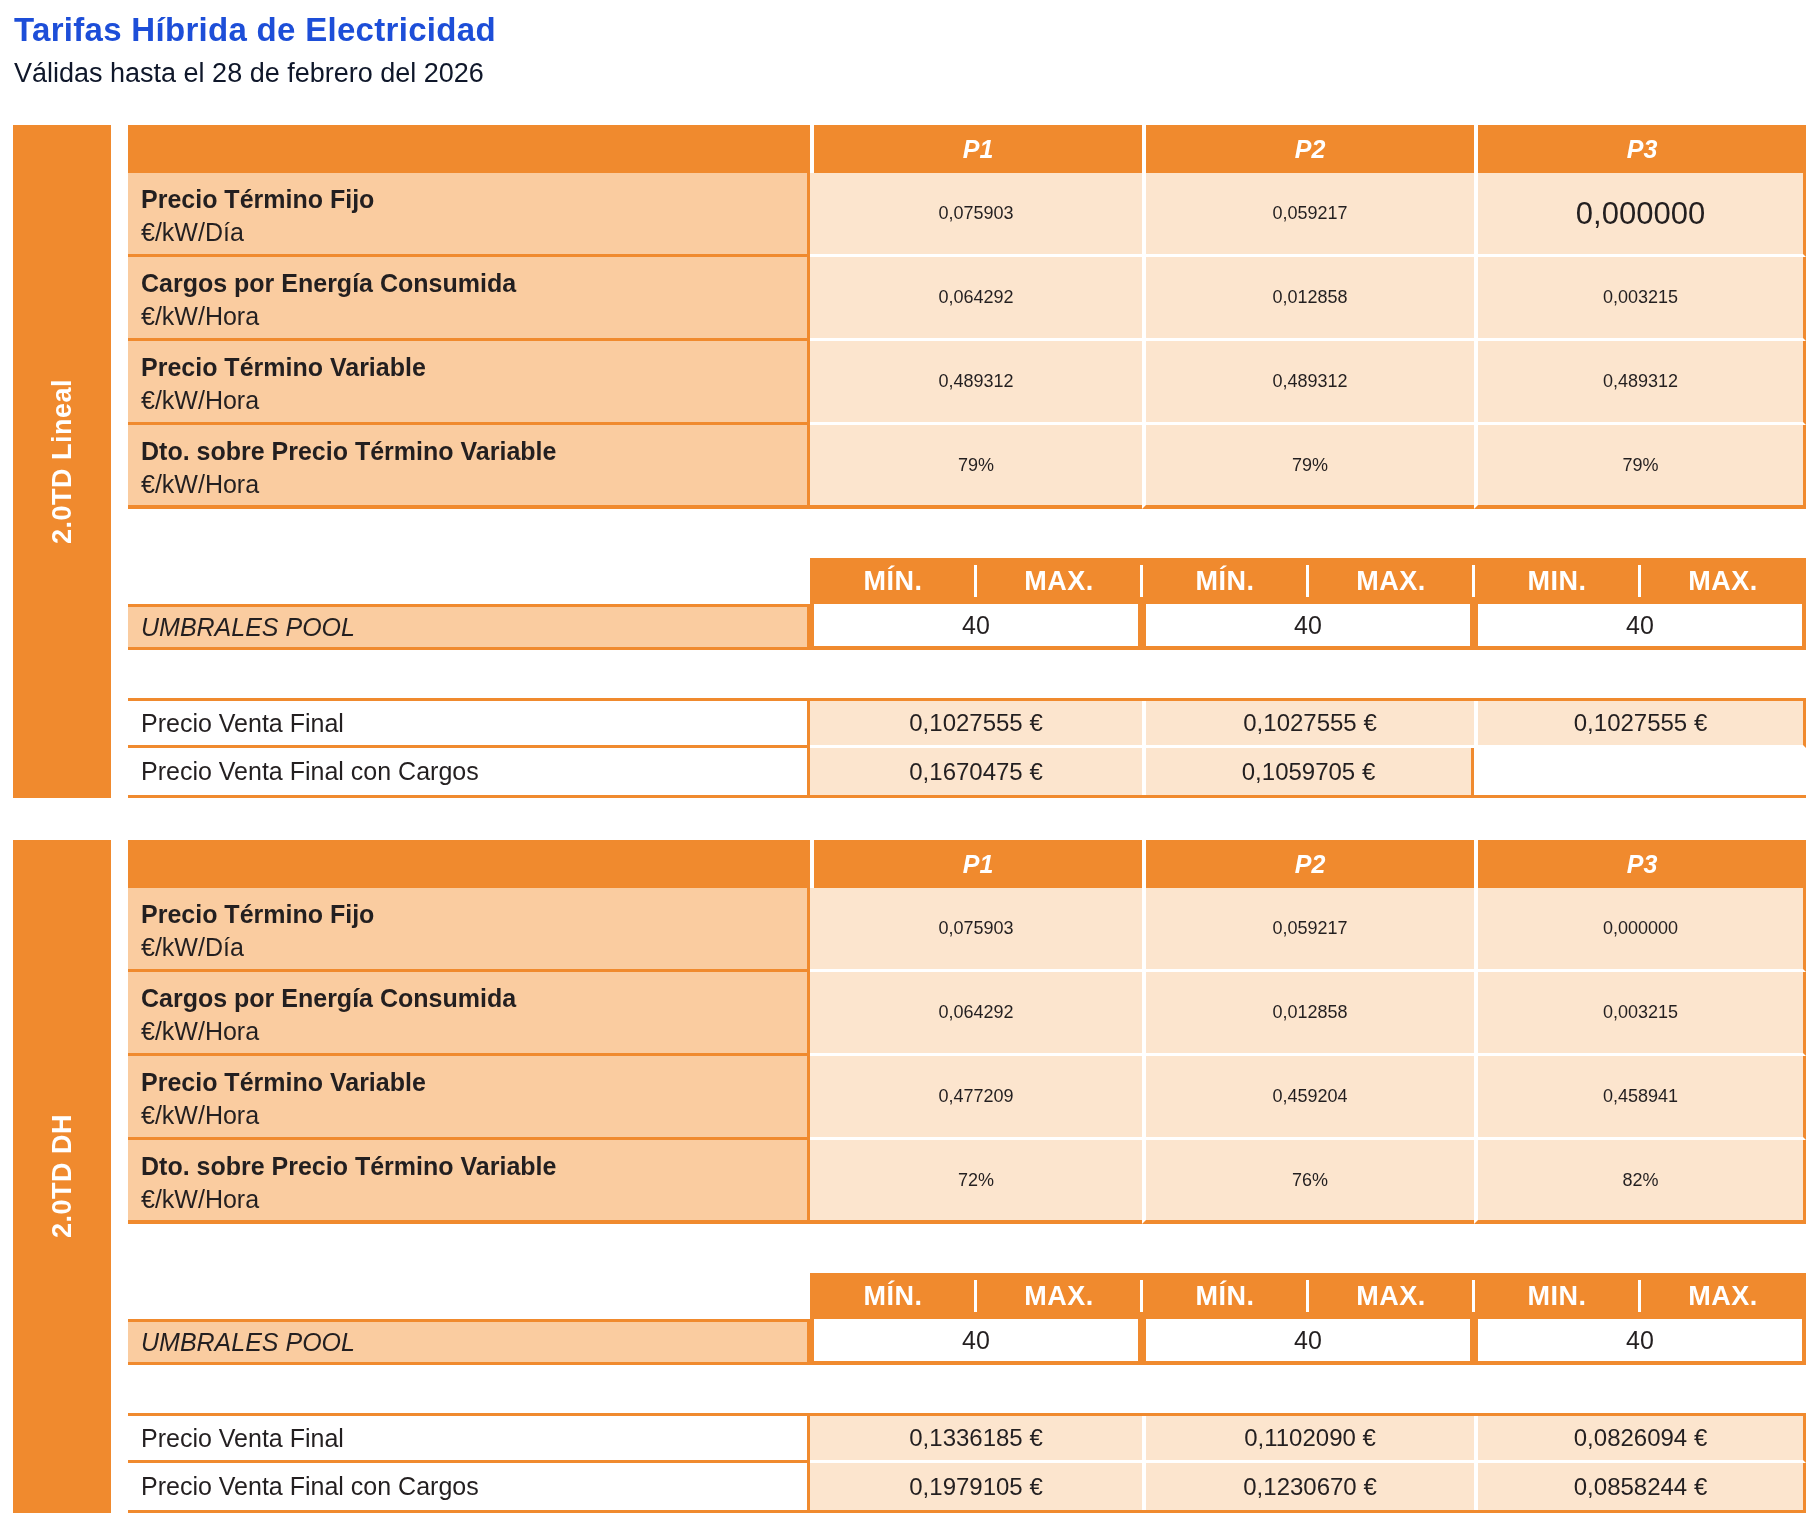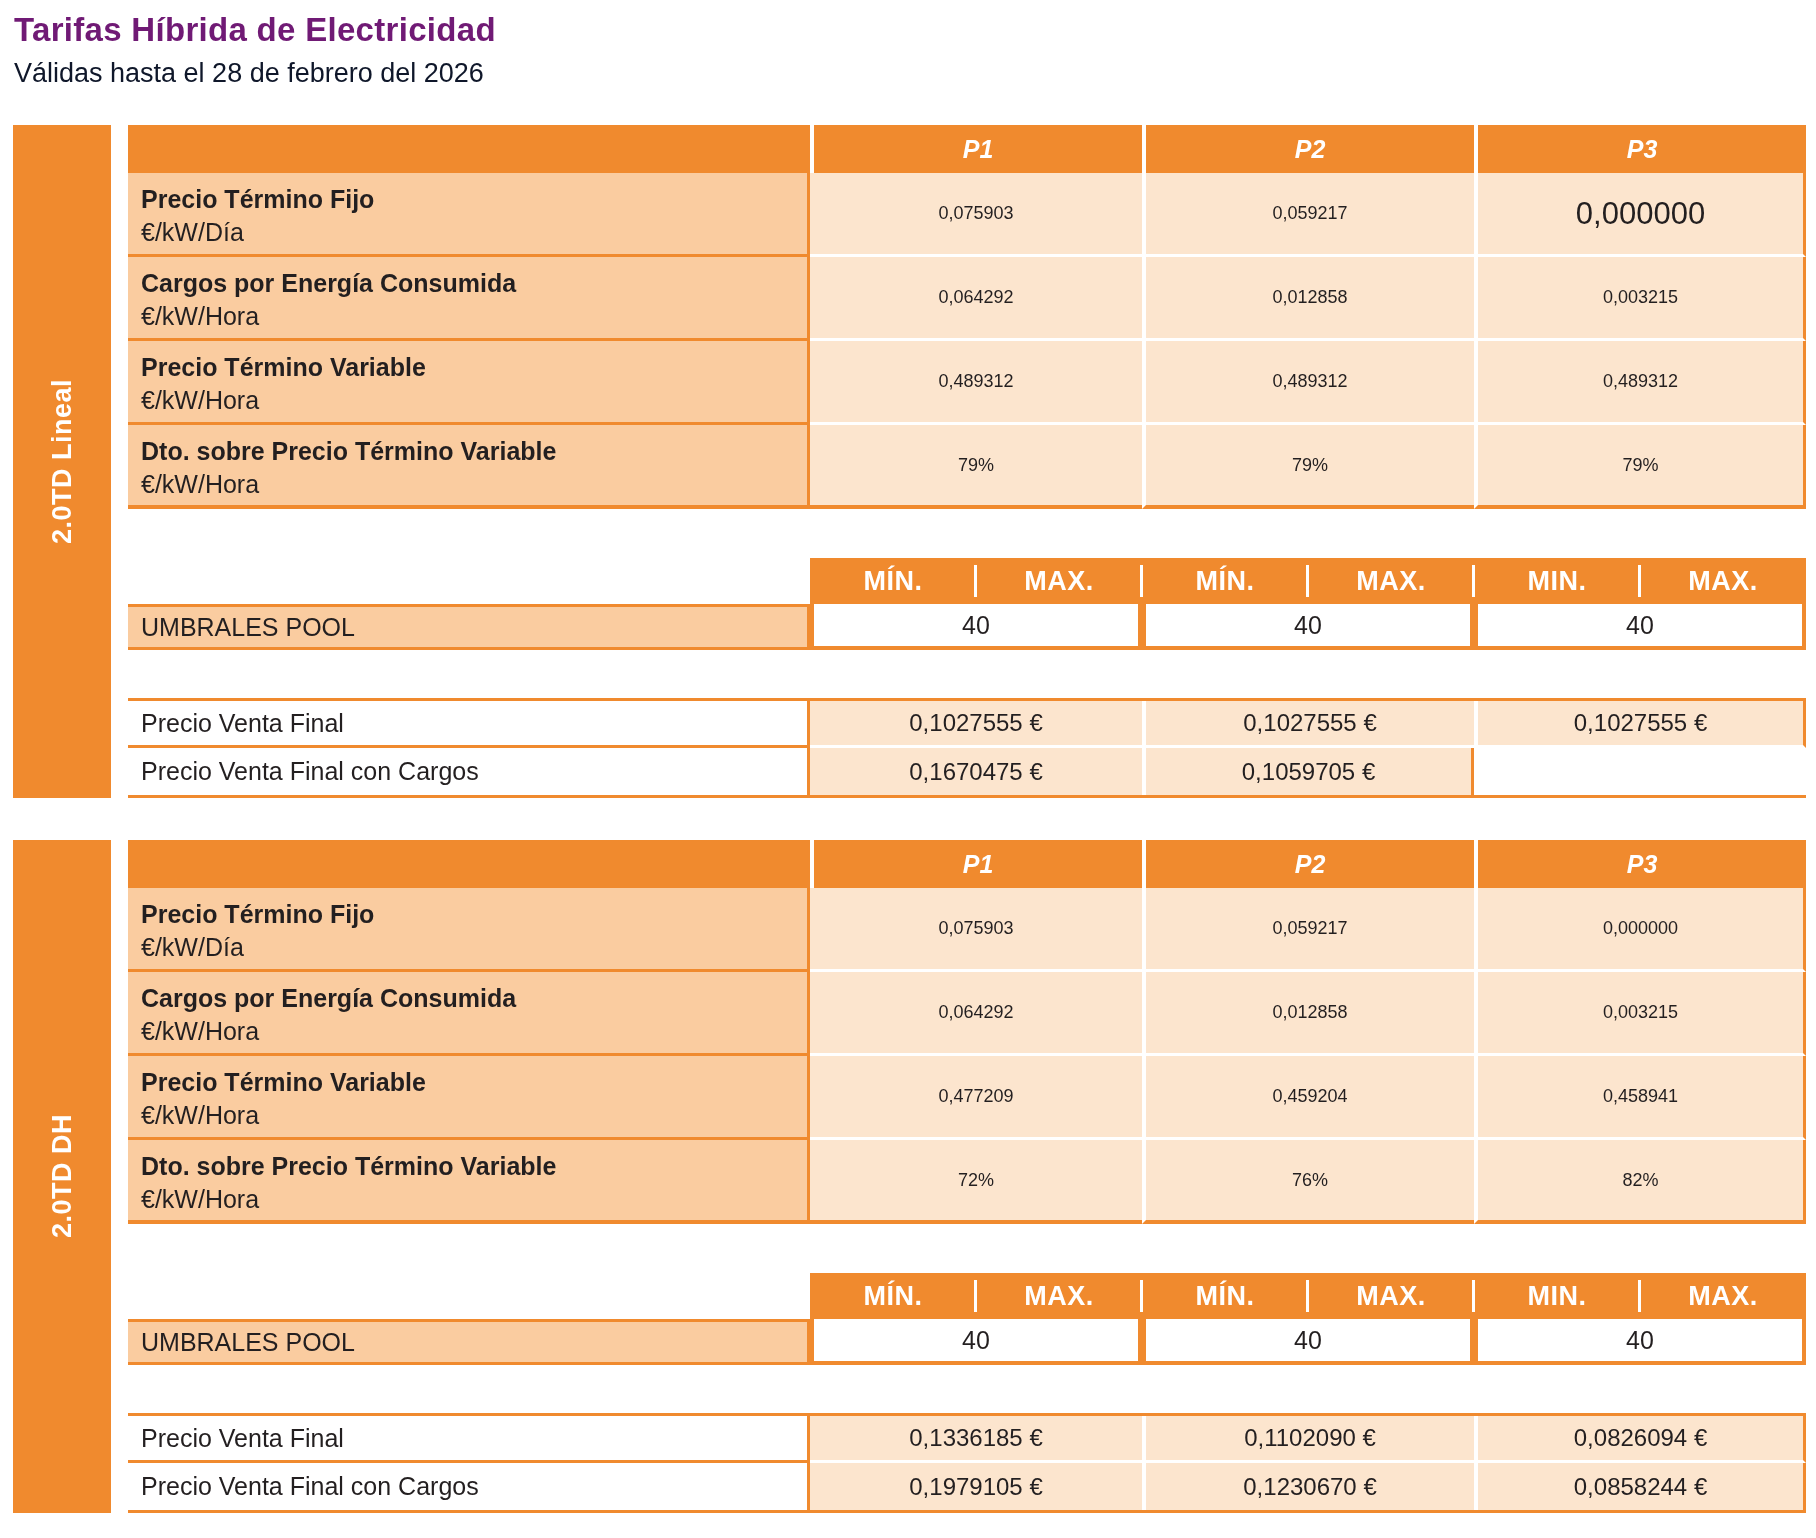--- a/index.html
+++ b/index.html
@@ -8,21 +8,21 @@
     width: 1816px; height: 1538px;
     background: #ffffff;
     font-family: "Liberation Sans", sans-serif;
     color: #231F20;
     overflow: hidden;
     position: relative;
   }
   .page-title {
     margin: 10px 0 0 14px;
     font-size: 33px; line-height: 40px;
-    font-weight: bold; color: #701a75;
+    font-weight: bold; color: #1d4ed8;
     letter-spacing: 0.3px;
   }
   .page-subtitle {
     margin: 7px 0 0 14px;
     font-size: 27px; line-height: 32px;
     color: #0f172a;
   }
   .block { display: flex; margin-left: 13px; }
   .block.first { margin-top: 36px; }
   .block.second { margin-top: 42px; }
@@ -84,20 +84,21 @@
   }
 
   
   .u-grid { display: grid; grid-template-columns: 682px repeat(3, 332px); }
   .u-label {
     height: 46px; background: #FACCA0;
     border-top: 3px solid #F08A2E; border-bottom: 3px solid #F08A2E;
     border-right: 3px solid #F08A2E;
     display: flex; align-items: center; padding-left: 13px;
     font-size: 25px;
+    font-style: italic;
   }
   .u-val {
     height: 46px; background: #ffffff;
     border: 4px solid #F08A2E; border-top: none;
     display: flex; align-items: center; justify-content: center;
     font-size: 25px;
   }
 
   
   .f-grid {

